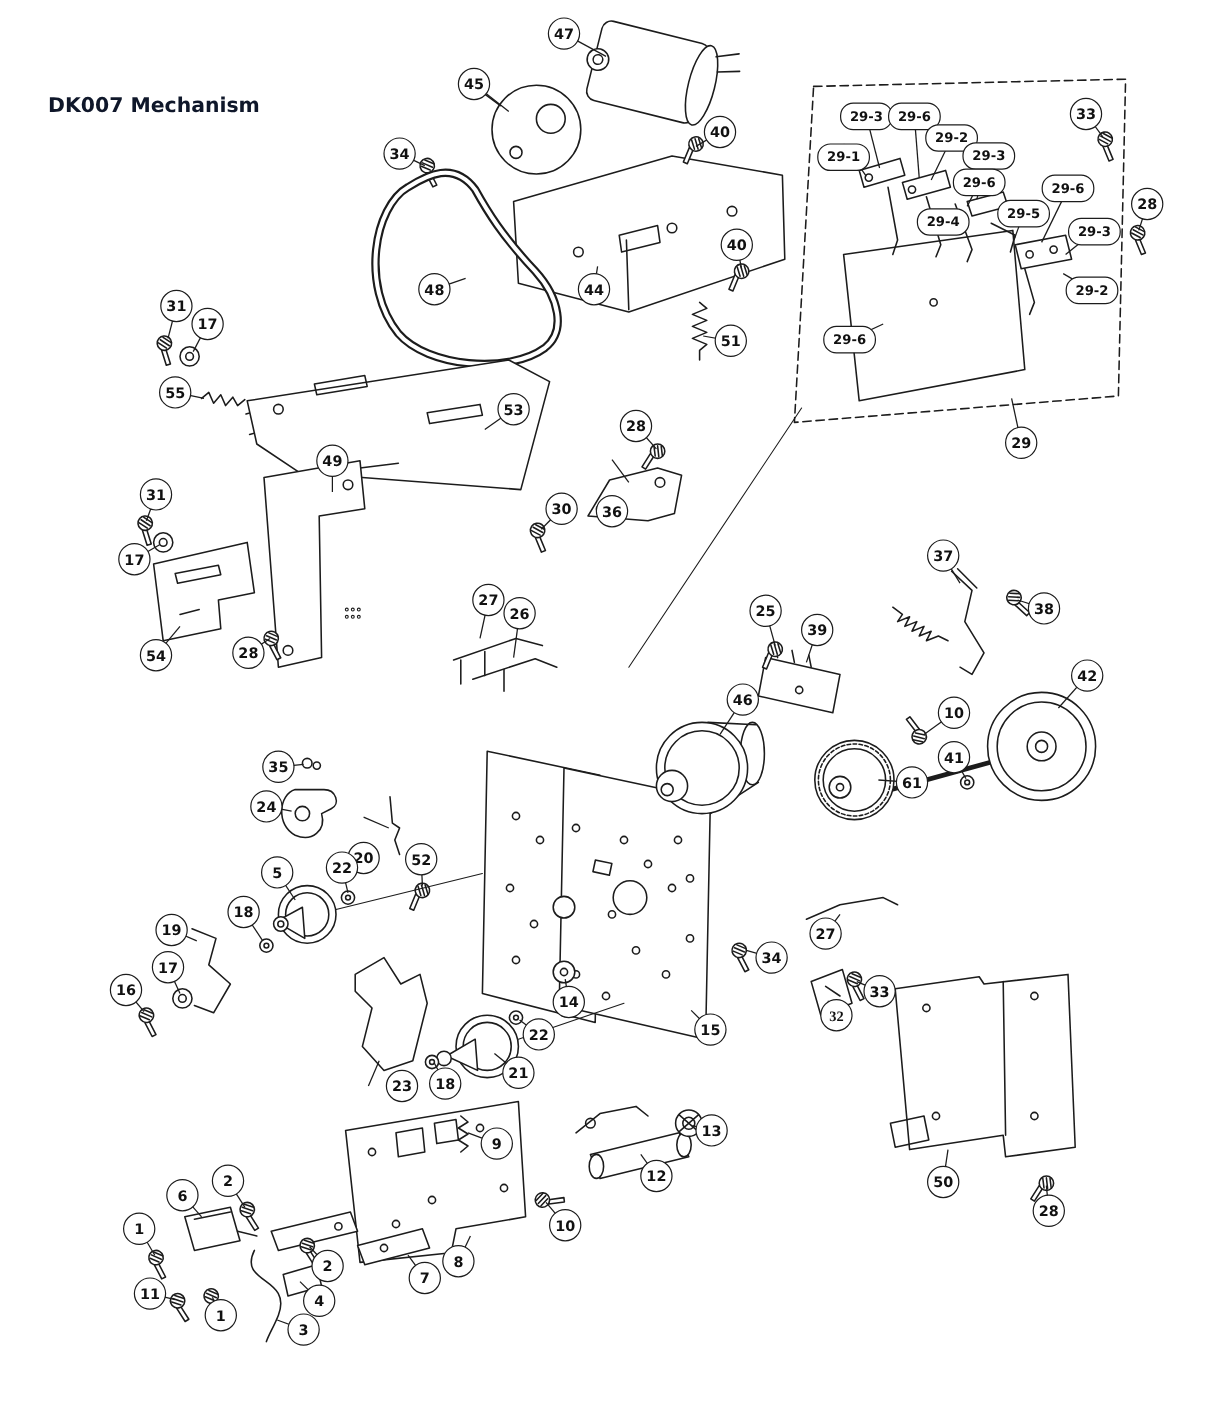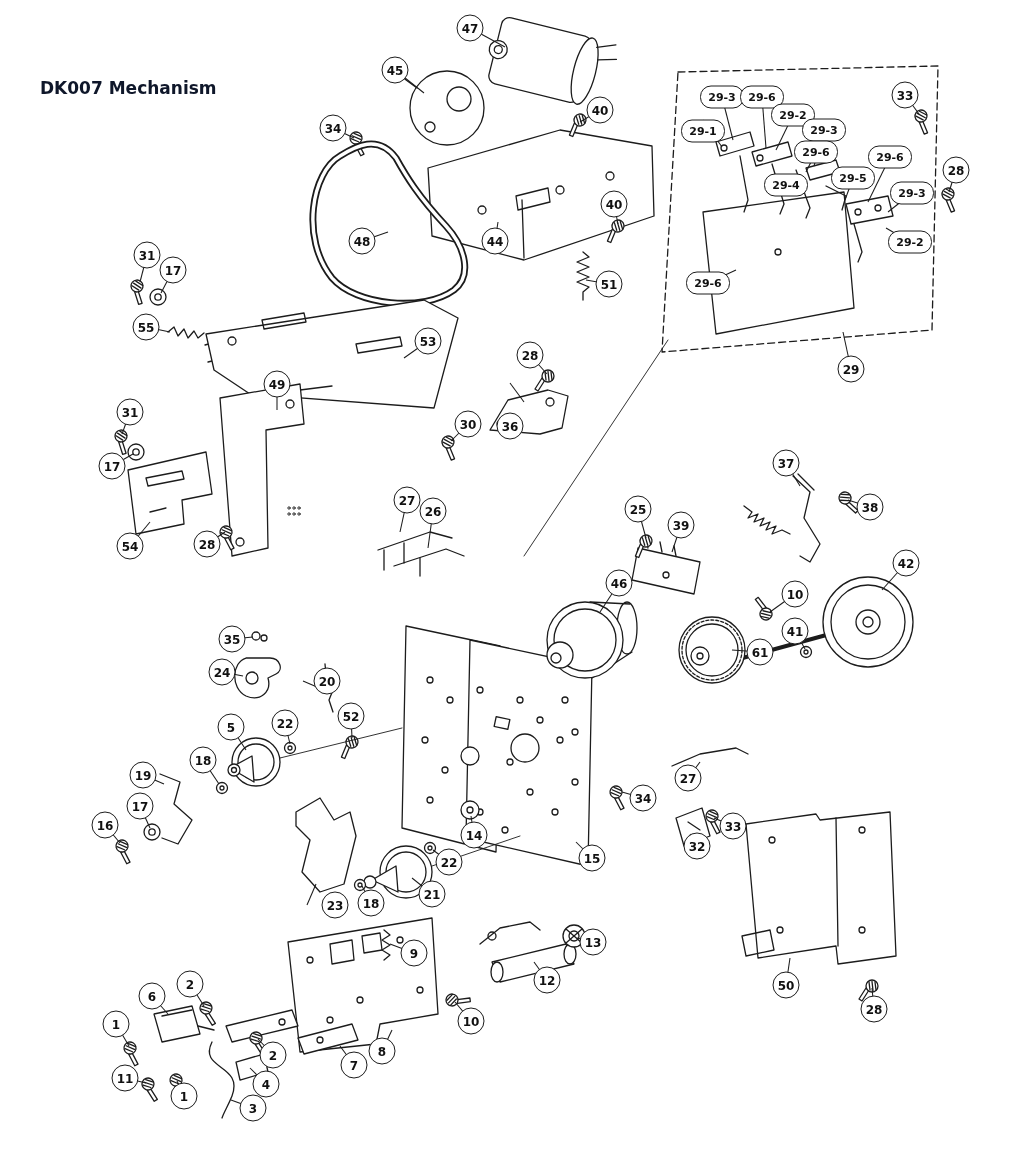--- a/index.html
+++ b/index.html
@@ -444,32 +444,32 @@
     <div class="callout" style="left: 870px; top: 507px;">38</div>
     <div class="callout" style="left: 638px; top: 509px;">25</div>
     <div class="callout" style="left: 681px; top: 525px;">39</div>
     <div class="callout" style="left: 619px; top: 583px;">46</div>
     <div class="callout" style="left: 906px; top: 563px;">42</div>
     <div class="callout" style="left: 795px; top: 594px;">10</div>
     <div class="callout" style="left: 795px; top: 631px;">41</div>
     <div class="callout" style="left: 760px; top: 652px;">61</div>
     <div class="callout" style="left: 232px; top: 639px;">35</div>
     <div class="callout" style="left: 222px; top: 672px;">24</div>
-    <div class="callout" style="left: 303px; top: 681px; margin-left: 24px;">20</div>
+    <div class="callout" style="left: 303px; top: 715px;">20</div>
     <div class="callout" style="left: 285px; top: 723px;">22</div>
     <div class="callout" style="left: 351px; top: 716px;">52</div>
     <div class="callout" style="left: 231px; top: 727px;">5</div>
     <div class="callout" style="left: 203px; top: 760px;">18</div>
     <div class="callout" style="left: 143px; top: 775px;">19</div>
     <div class="callout" style="left: 140px; top: 806px;">17</div>
     <div class="callout" style="left: 105px; top: 825px;">16</div>
     <div class="callout" style="left: 688px; top: 778px;">27</div>
     <div class="callout" style="left: 643px; top: 798px;">34</div>
     <div class="callout" style="left: 733px; top: 826px;">33</div>
-    <div class="callout" style="left: 697px; top: 846px;">32</div>
+    <div class="callout" style="left: 697px; top: 846px; font-family: Liberation Serif, serif;">32</div>
     <div class="callout" style="left: 474px; top: 835px;">14</div>
     <div class="callout" style="left: 592px; top: 858px;">15</div>
     <div class="callout" style="left: 449px; top: 862px;">22</div>
     <div class="callout" style="left: 307px; top: 905px; margin-left: 28px;">23</div>
     <div class="callout" style="left: 371px; top: 903px;">18</div>
     <div class="callout" style="left: 432px; top: 894px;">21</div>
     <div class="callout" style="left: 414px; top: 953px;">9</div>
     <div class="callout" style="left: 593px; top: 942px;">13</div>
     <div class="callout" style="left: 547px; top: 980px;">12</div>
     <div class="callout" style="left: 471px; top: 1021px;">10</div>

